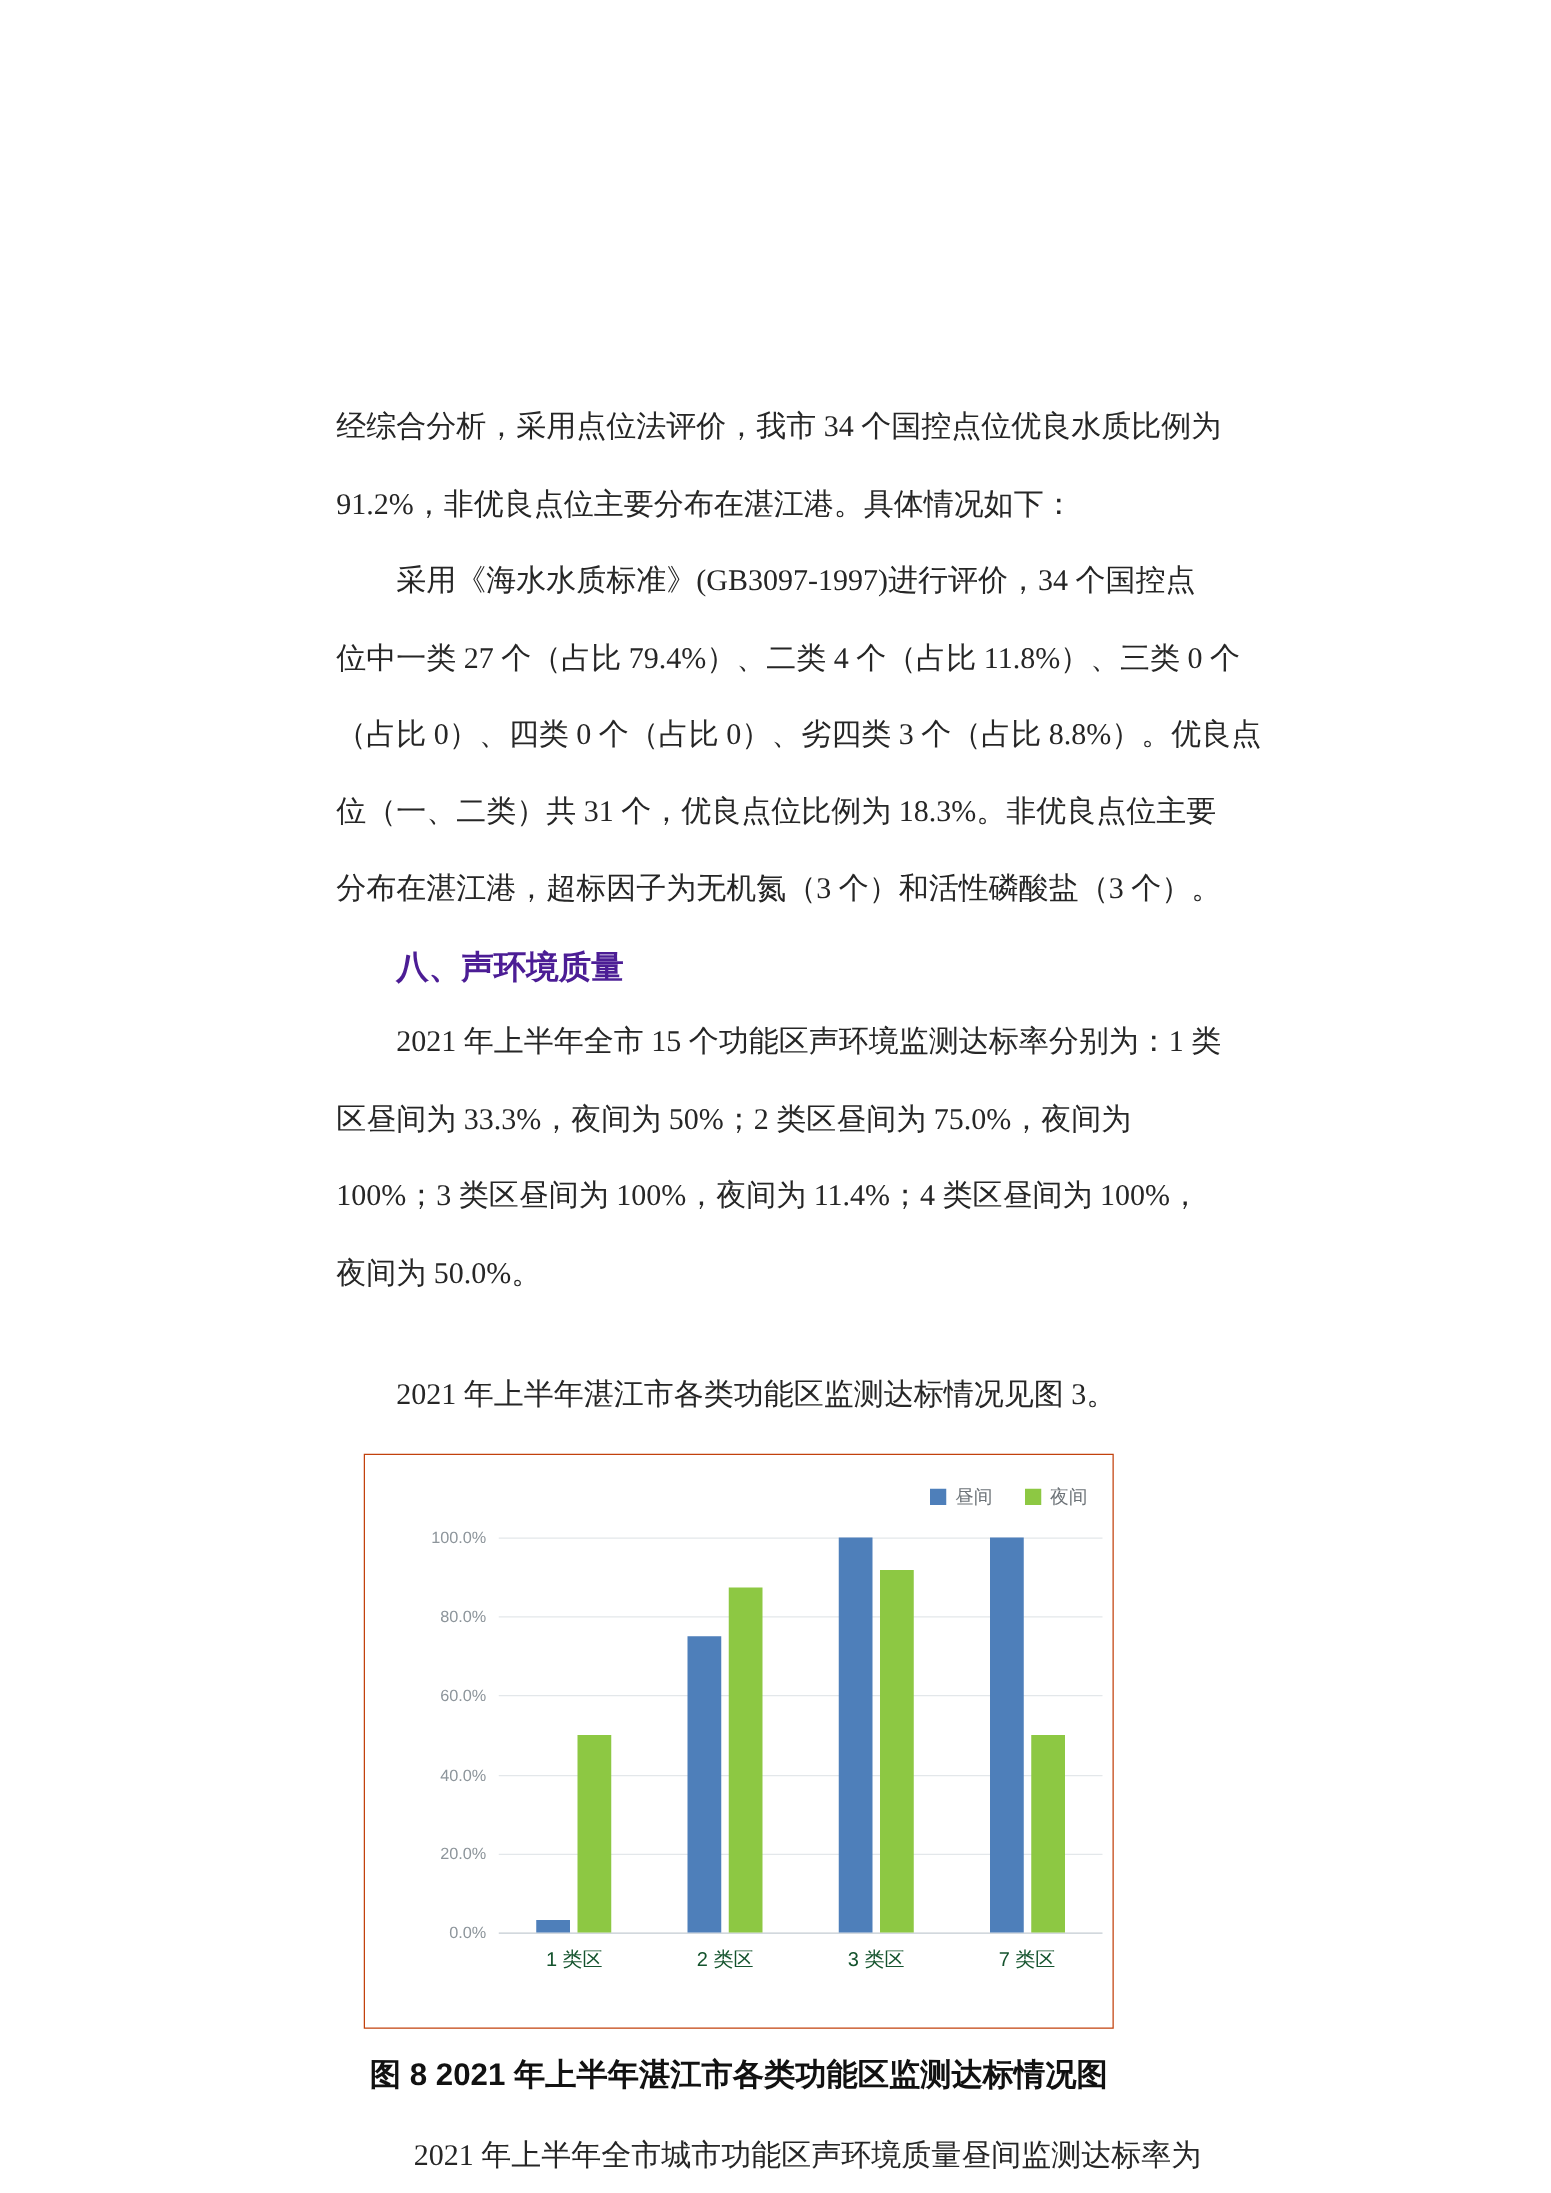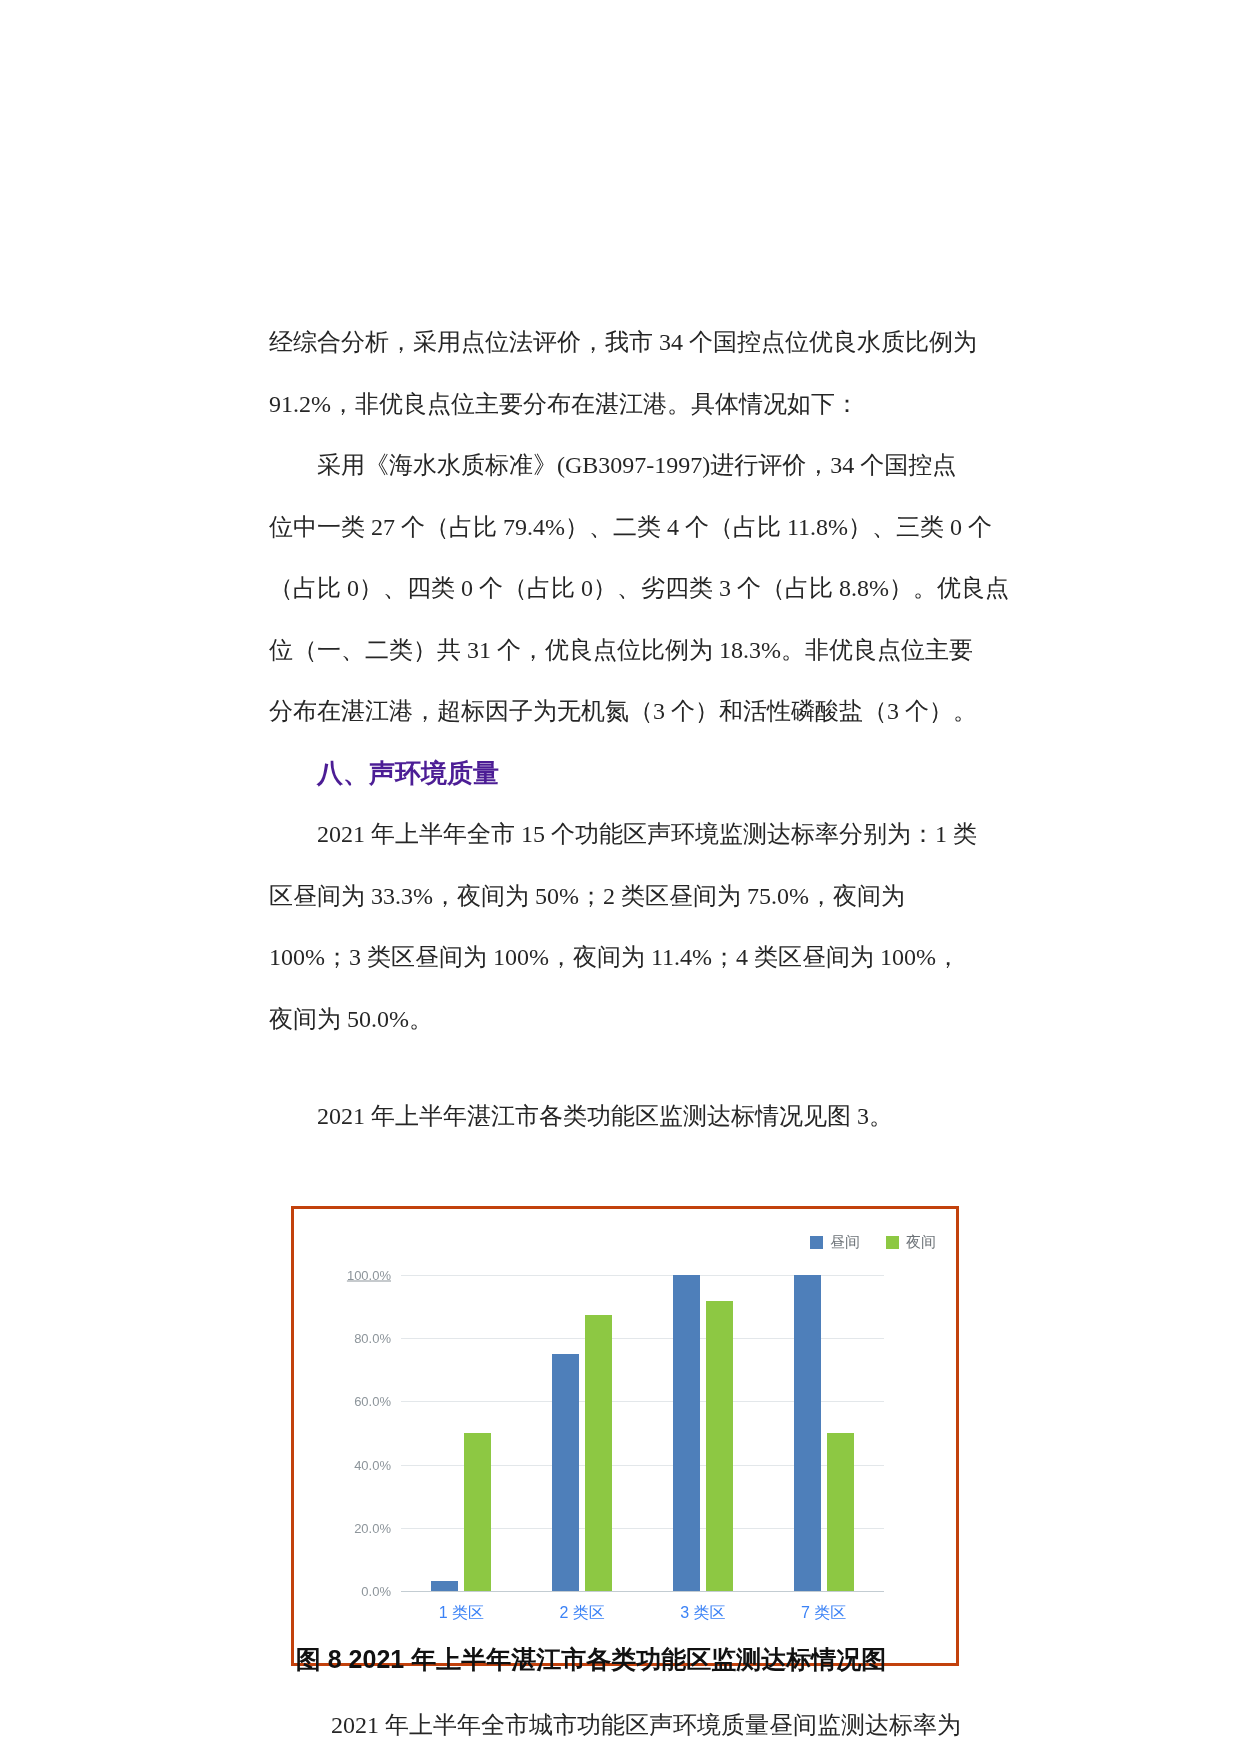--- a/index.html
+++ b/index.html
@@ -15,22 +15,22 @@
   .line{line-height:61.5px;font-size:24px;white-space:nowrap;}
   .indent{padding-left:48px;}
   .heading{
     font-family:"Liberation Sans","DejaVu Sans",sans-serif;
     font-weight:bold;font-size:26px;color:#4c1d95;
   }
   .gap-before{margin-top:36px;}
 
   
   .chart{
-    position:absolute;left:291px;top:1163px;width:668px;height:460px;
-    border:3px solid #c2410c;background:#fff;box-sizing:border-box;margin-top:43px;
+    position:absolute;left:291px;top:1163px;width:600px;height:460px;
+    border:1px solid #c2410c;background:#fff;box-sizing:border-box;
   }
   .legend{
     position:absolute;top:24px;right:20px;display:flex;gap:26px;
     font-family:"Liberation Sans","DejaVu Sans",sans-serif;
     font-size:15px;color:#6d7378;
   }
   .legend-item{display:flex;align-items:center;gap:7px;}
   .swatch{width:13px;height:13px;display:inline-block;}
   .plot{position:absolute;left:107px;top:66px;width:483px;height:316px;}
   .gridline{position:absolute;left:0;width:100%;height:1px;background:#e3e7ea;}
@@ -42,21 +42,21 @@
   }
   .groups{position:absolute;left:0;bottom:0;width:100%;height:100%;display:flex;}
   .group{
     flex:1;position:relative;display:flex;justify-content:center;
     align-items:flex-end;gap:6px;height:100%;
   }
   .bar{width:27px;}
   .xlabel{
     position:absolute;top:100%;margin-top:12px;width:100%;text-align:center;
     font-family:"Liberation Sans","DejaVu Sans",sans-serif;
-    font-size:16px;color:#3b82f6;white-space:nowrap;
+    font-size:16px;color:#14532d;white-space:nowrap;
   }
   .caption{
     position:absolute;left:291px;top:1643px;width:600px;text-align:center;
     font-family:"Liberation Sans","DejaVu Sans",sans-serif;
     font-weight:bold;font-size:25px;color:#111;white-space:nowrap;
   }
   .bottom-para{position:absolute;left:283px;top:1695px;width:690px;}
 </style>
 </head>
 <body>
@@ -83,21 +83,21 @@
         <span class="swatch" style="background: rgb(78, 127, 186);"></span>
         <span>昼间</span>
       </div>
       <div class="legend-item">
         <span class="swatch" style="background: rgb(141, 200, 67);"></span>
         <span>夜间</span>
       </div>
     </div>
   <div class="plot" id="plot">
       <div class="gridline" style="top: 0%;"></div>
-      <div class="ylabel" style="top: 0%; text-decoration: underline;">100.0%</div>
+      <div class="ylabel" style="top: 0%;">100.0%</div>
       <div class="gridline" style="top: 20%;"></div>
       <div class="ylabel" style="top: 20%;">80.0%</div>
       <div class="gridline" style="top: 40%;"></div>
       <div class="ylabel" style="top: 40%;">60.0%</div>
       <div class="gridline" style="top: 60%;"></div>
       <div class="ylabel" style="top: 60%;">40.0%</div>
       <div class="gridline" style="top: 80%;"></div>
       <div class="ylabel" style="top: 80%;">20.0%</div>
       <div class="gridline axis" style="top: 100%;"></div>
       <div class="ylabel" style="top: 100%;">0.0%</div>

